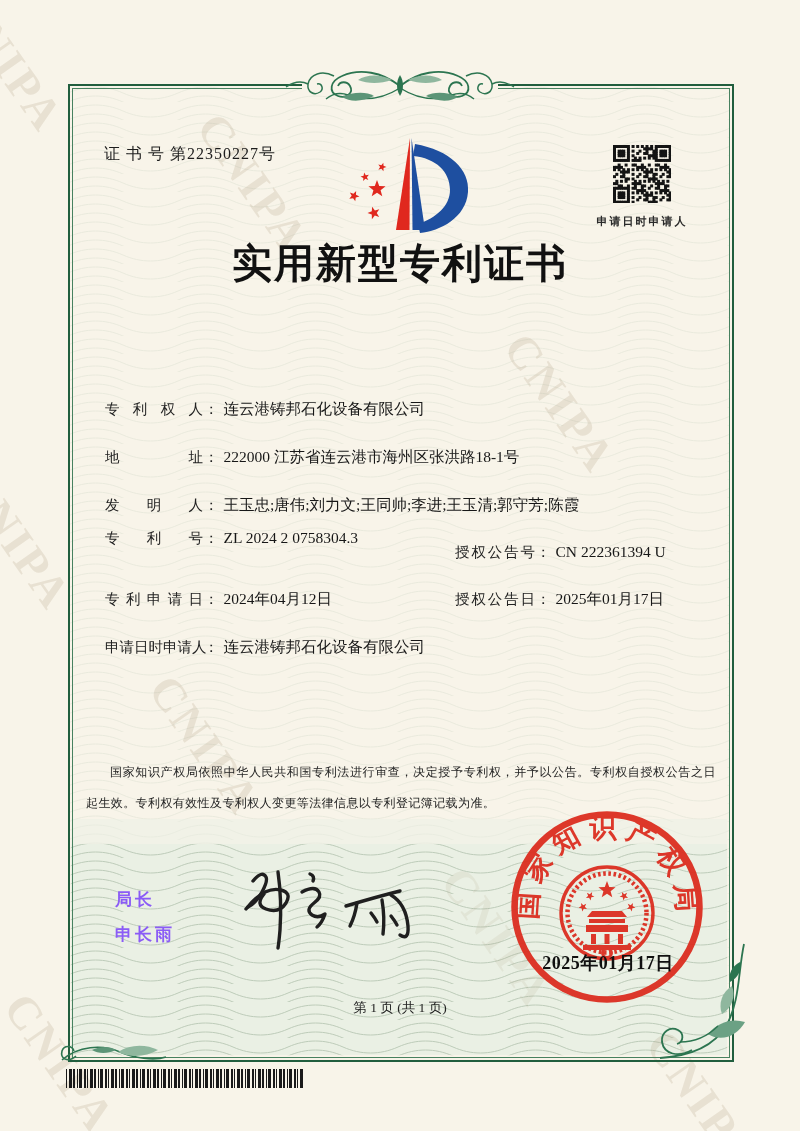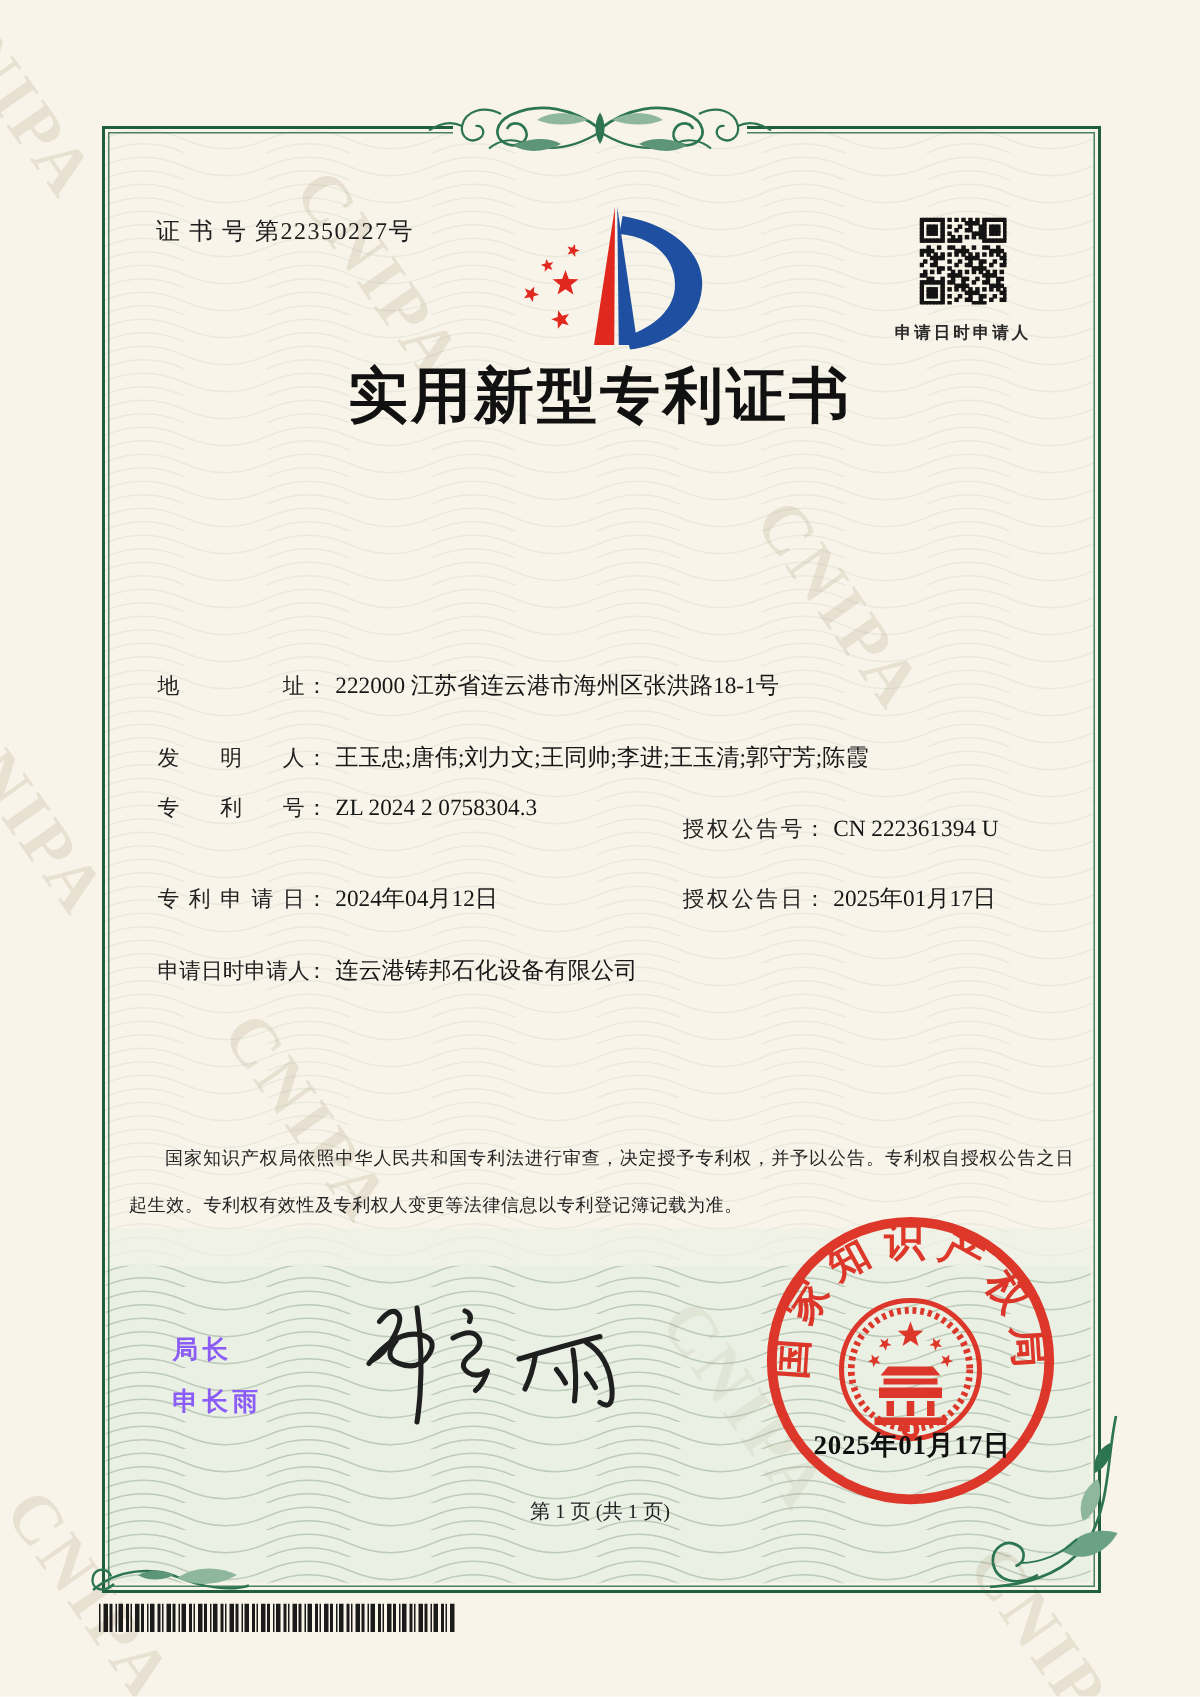--- a/index.html
+++ b/index.html
@@ -414,20 +414,23 @@
       <rect x="55.68" y="30.16" width="3" height="3" fill="#141414"></rect>
       <rect x="55.68" y="46.40" width="3" height="3" fill="#141414"></rect>
       <rect x="55.68" y="48.72" width="3" height="3" fill="#141414"></rect>
       <rect x="55.68" y="51.04" width="3" height="3" fill="#141414"></rect>
       <rect x="55.68" y="53.36" width="3" height="3" fill="#141414"></rect>
     </svg>
   <div class="qr-label">申请日时申请人</div>
 
   <div class="title">实用新型专利证书</div>
 
+  <div class="row" style="top:399px">
+    <span class="lab">专利权人</span><span class="colon">：</span><span class="val">连云港铸邦石化设备有限公司</span>
+  </div>
   <div class="row" style="top:447px">
     <span class="lab">地址</span><span class="colon">：</span><span class="val">222000 江苏省连云港市海州区张洪路18-1号</span>
   </div>
   <div class="row" style="top:495px">
     <span class="lab">发明人</span><span class="colon">：</span><span class="val">王玉忠;唐伟;刘力文;王同帅;李进;王玉清;郭守芳;陈霞</span>
   </div>
   <div class="row" style="top:529px">
     <span class="lab">专利号</span><span class="colon">：</span><span class="val">ZL 2024 2 0758304.3</span>
   </div>
   <div class="row rcol" style="top:543px">

